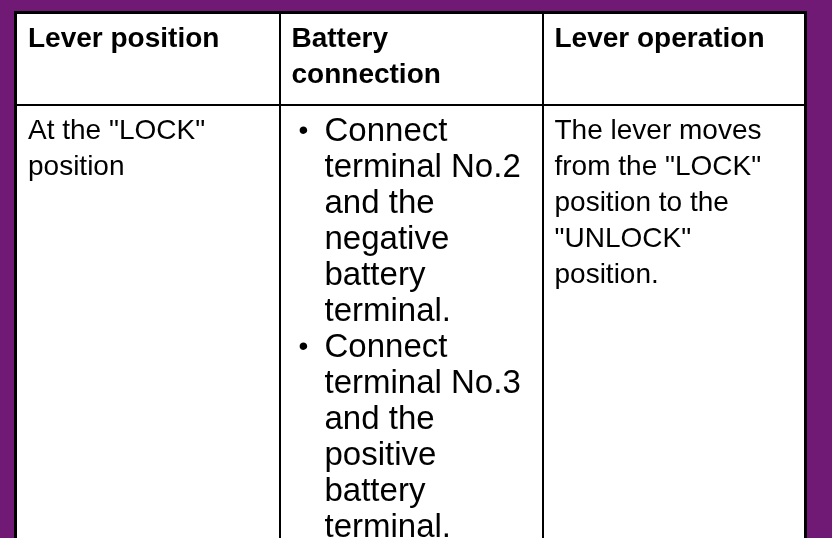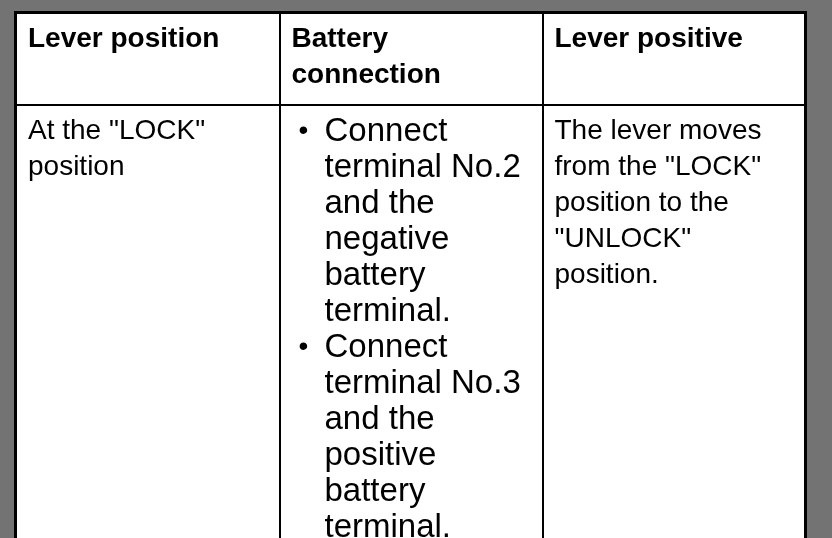--- a/index.html
+++ b/index.html
@@ -9,21 +9,21 @@
     width: 832px;
     height: 538px;
     background: #ffffff;
     font-family: "Liberation Sans", sans-serif;
     color: #000000;
   }
   .page {
     position: relative;
     width: 832px;
     height: 538px;
-    background: #737373;
+    background: #701a75;
     text-decoration: underline;
   }
   table.spec-table {
     position: absolute;
     left: 14px;
     top: 11px;
     width: 790px;
     height: 508px;
     border-collapse: collapse;
     table-layout: fixed;
@@ -79,21 +79,21 @@
     <colgroup>
       <col style="width:264px">
       <col style="width:263px">
       <col style="width:263px">
     </colgroup>
     <thead>
       <tr>
         <th>Lever position</th>
         <th>Battery
 connection</th>
-        <th>Lever positive</th>
+        <th>Lever operation</th>
       </tr>
     </thead>
     <tbody>
       <tr>
         <td class="text-cell">At the "LOCK"
 position</td>
         <td>
           <ul class="bullet-list">
             <li>
               <span class="bullet-glyph">•</span>

